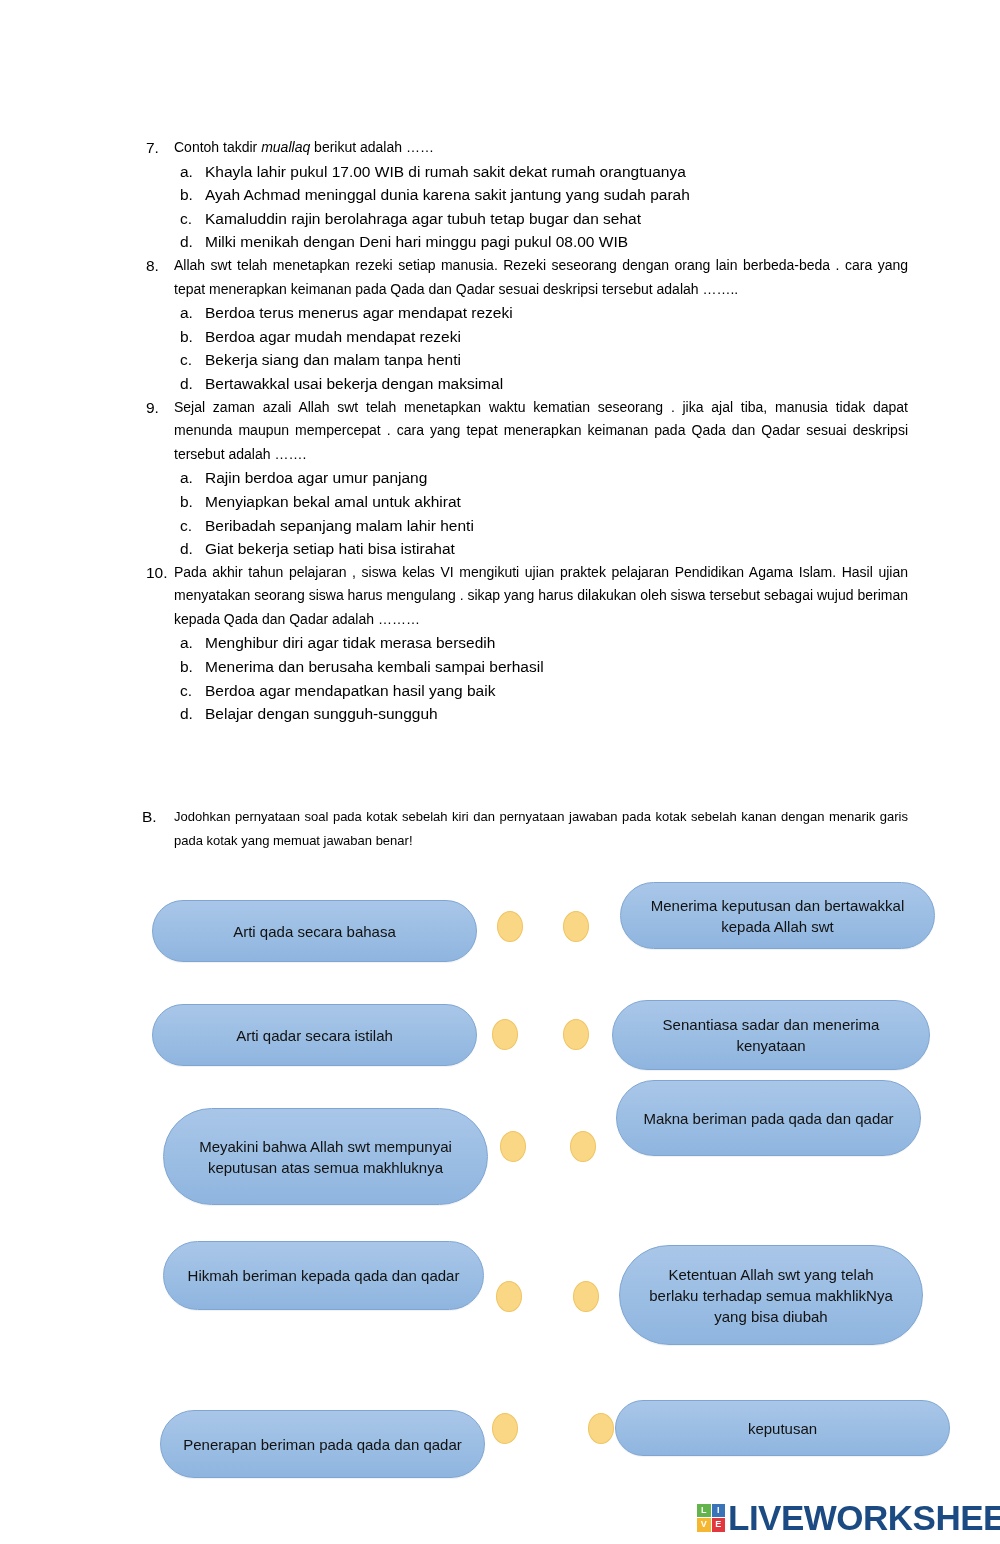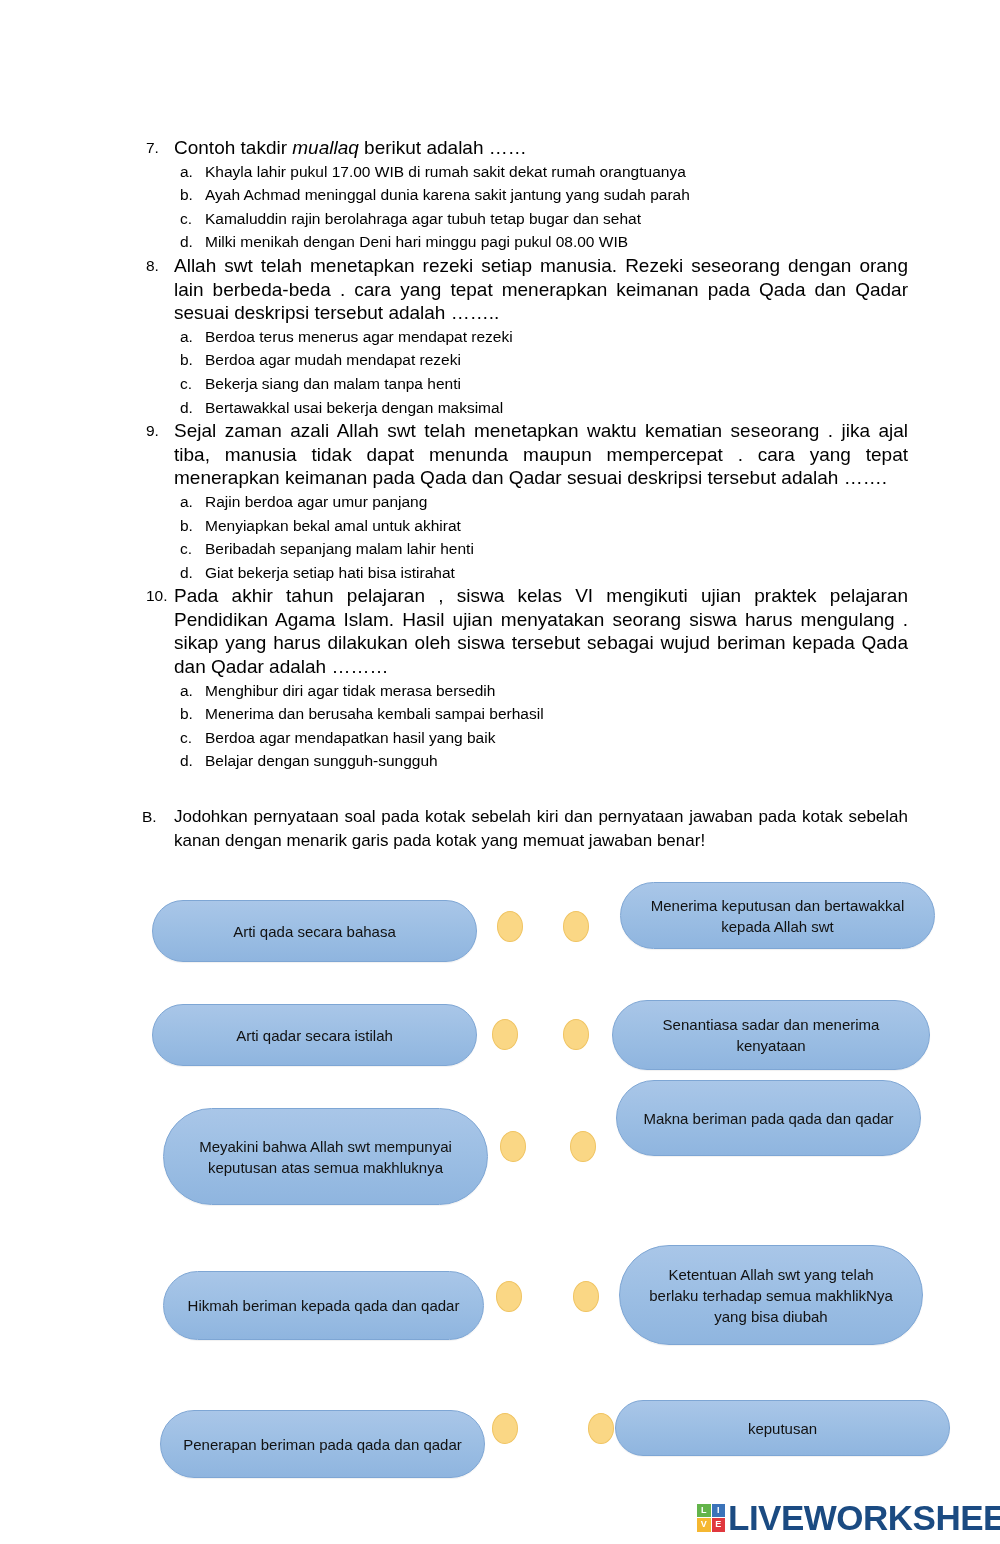--- a/index.html
+++ b/index.html
@@ -43,21 +43,21 @@
     font-size: 15.5px;
     line-height: 23.6px;
     text-align: left;
     padding-left: 6px;
     box-sizing: border-box;
   }
   .q-body {
     flex: 1 1 auto;
   }
   .q-stem {
-    font-size: 19px;
+    font-size: 14px;
     line-height: 23.6px;
     text-align: justify;
     text-justify: inter-word;
   }
   .q-stem.justified {
     text-align: justify;
   }
   .q-stem i { font-style: italic; }
 
   .opts {
@@ -91,21 +91,21 @@
   .section-b .b-label {
     width: 34px;
     flex: 0 0 34px;
     font-size: 15.5px;
     line-height: 24px;
     padding-left: 2px;
     box-sizing: border-box;
   }
   .section-b .b-text {
     flex: 1 1 auto;
-    font-size: 17px;
+    font-size: 13px;
     line-height: 24px;
     text-align: justify;
   }
 
   
   .match-area {
     position: absolute;
     left: 0;
     top: 0;
     width: 1000px;
@@ -314,21 +314,21 @@
 
     <div class="pill" style="left:163px; top:1108px; width:325px; height:97px;">
       <span>Meyakini bahwa Allah swt mempunyai keputusan  atas semua makhluknya</span>
     </div>
     <div class="dot" style="left:500px; top:1131px; width:26px; height:31px;"></div>
     <div class="dot" style="left:570px; top:1131px; width:26px; height:31px;"></div>
     <div class="pill" style="left:616px; top:1080px; width:305px; height:76px;">
       <span>Makna beriman pada qada dan qadar</span>
     </div>
 
-    <div class="pill" style="left:163px; top:1271px; width:321px; height:69px;">
+    <div class="pill" style="left:163px; top:1241px; width:321px; height:69px;">
       <span>Hikmah beriman kepada qada dan qadar</span>
     </div>
     <div class="dot" style="left:496px; top:1281px; width:26px; height:31px;"></div>
     <div class="dot" style="left:573px; top:1281px; width:26px; height:31px;"></div>
     <div class="pill" style="left:619px; top:1245px; width:304px; height:100px;">
       <span>Ketentuan Allah swt yang telah berlaku terhadap semua makhlikNya yang bisa diubah</span>
     </div>
 
     <div class="pill" style="left:160px; top:1396px; width:325px; height:68px;margin-top:14px;">
       <span>Penerapan beriman pada qada dan qadar</span>

